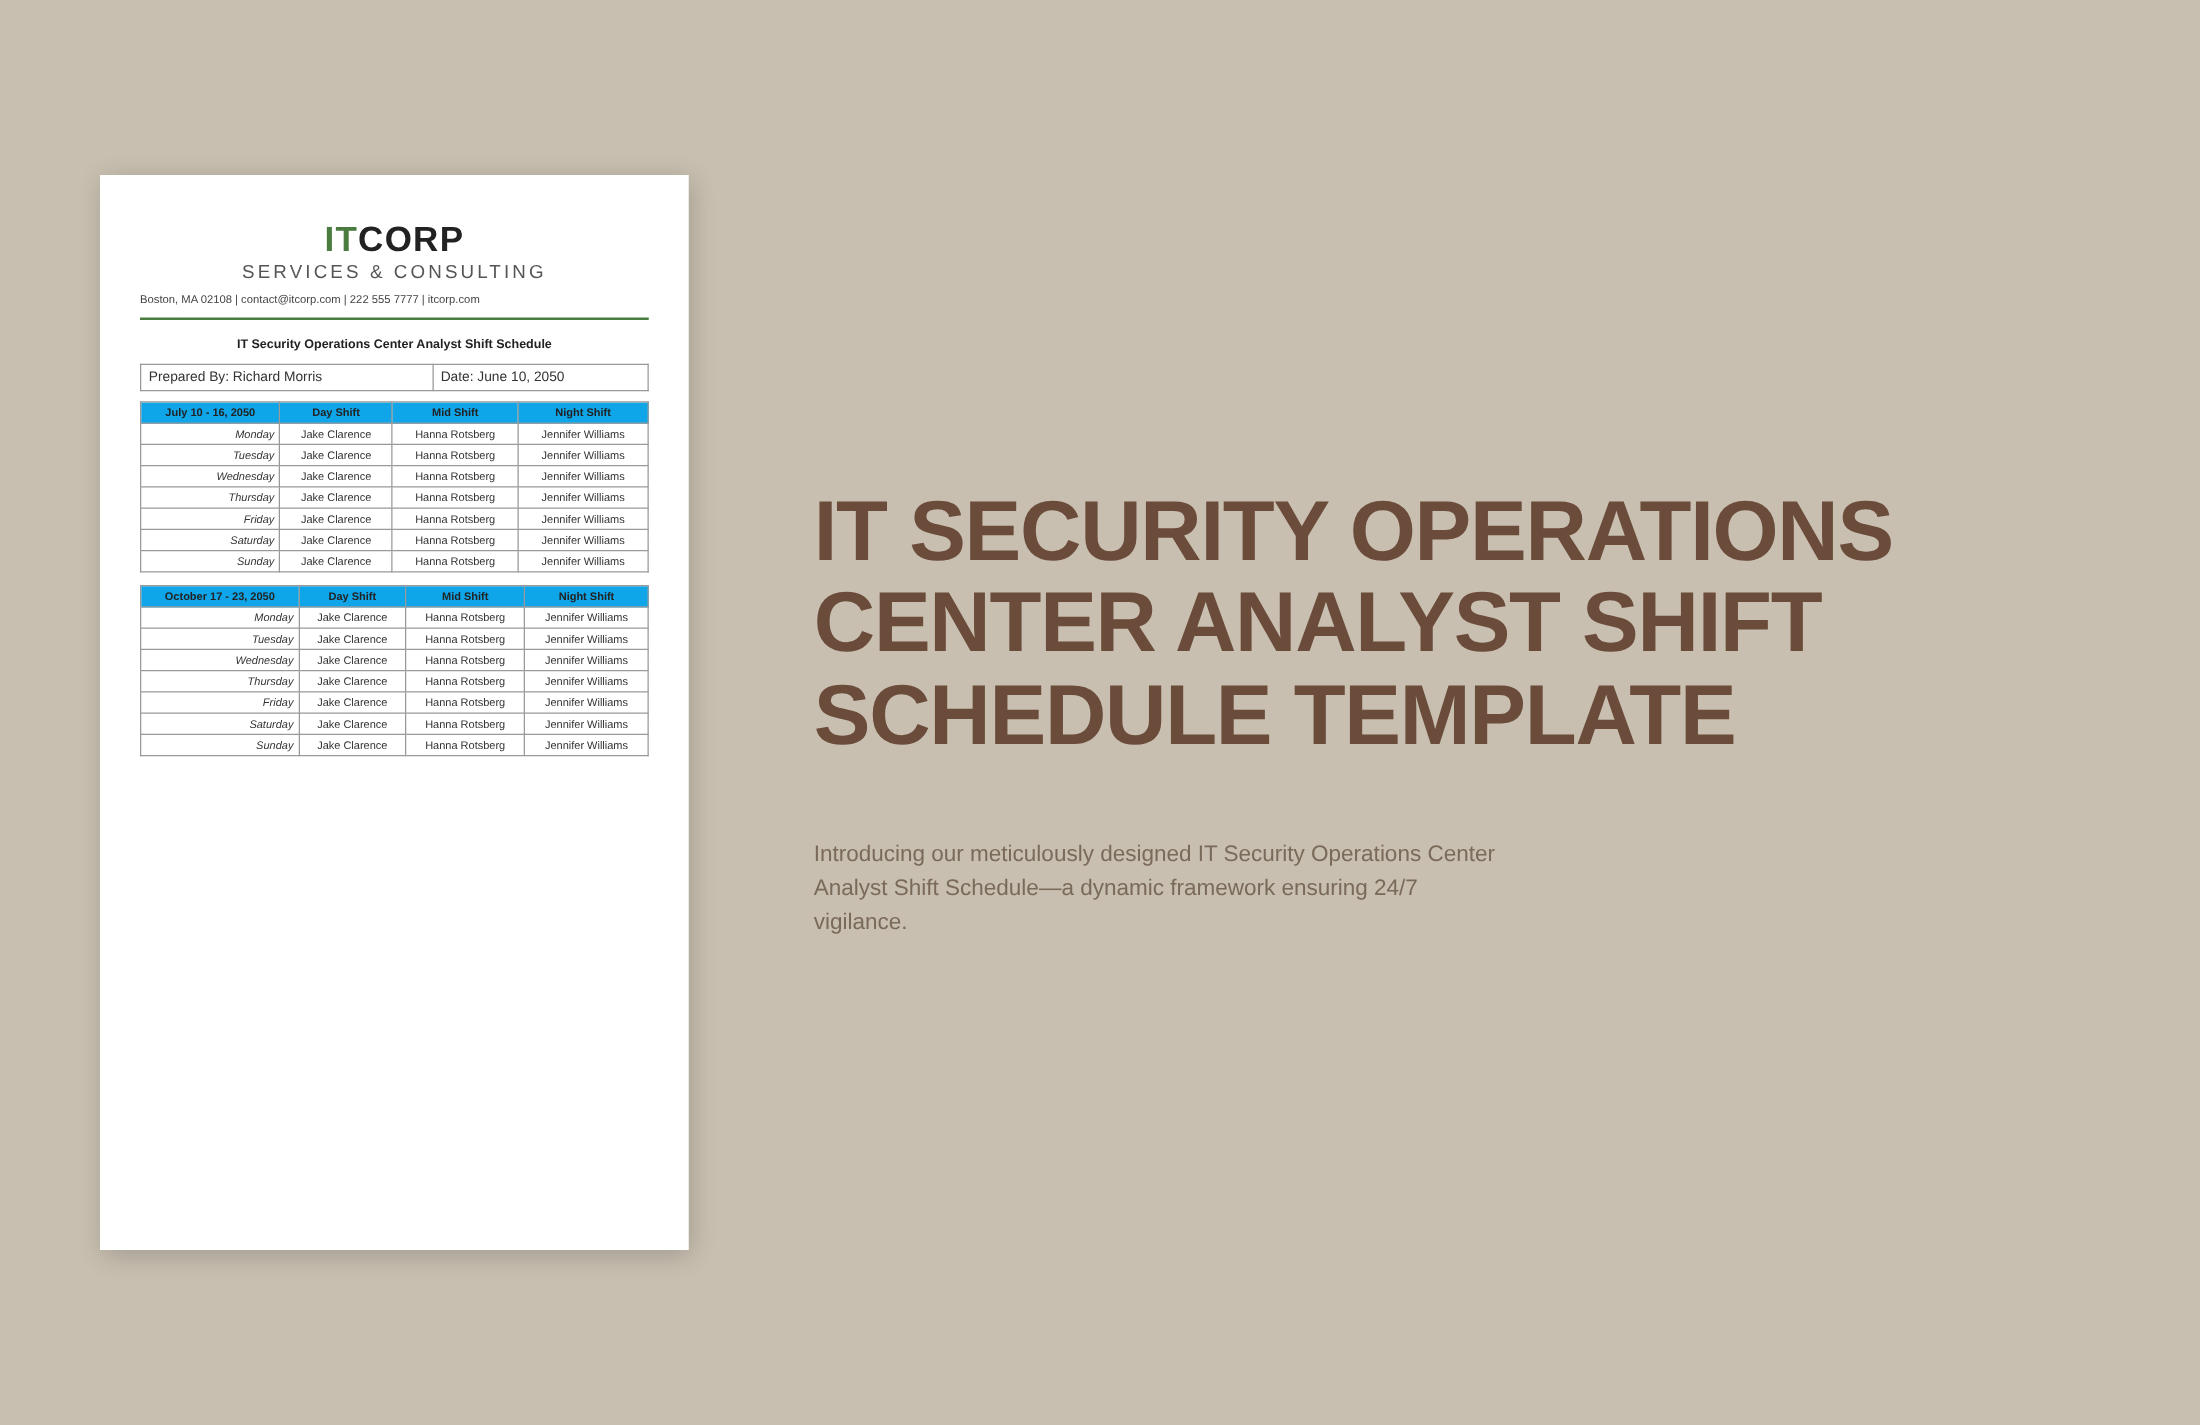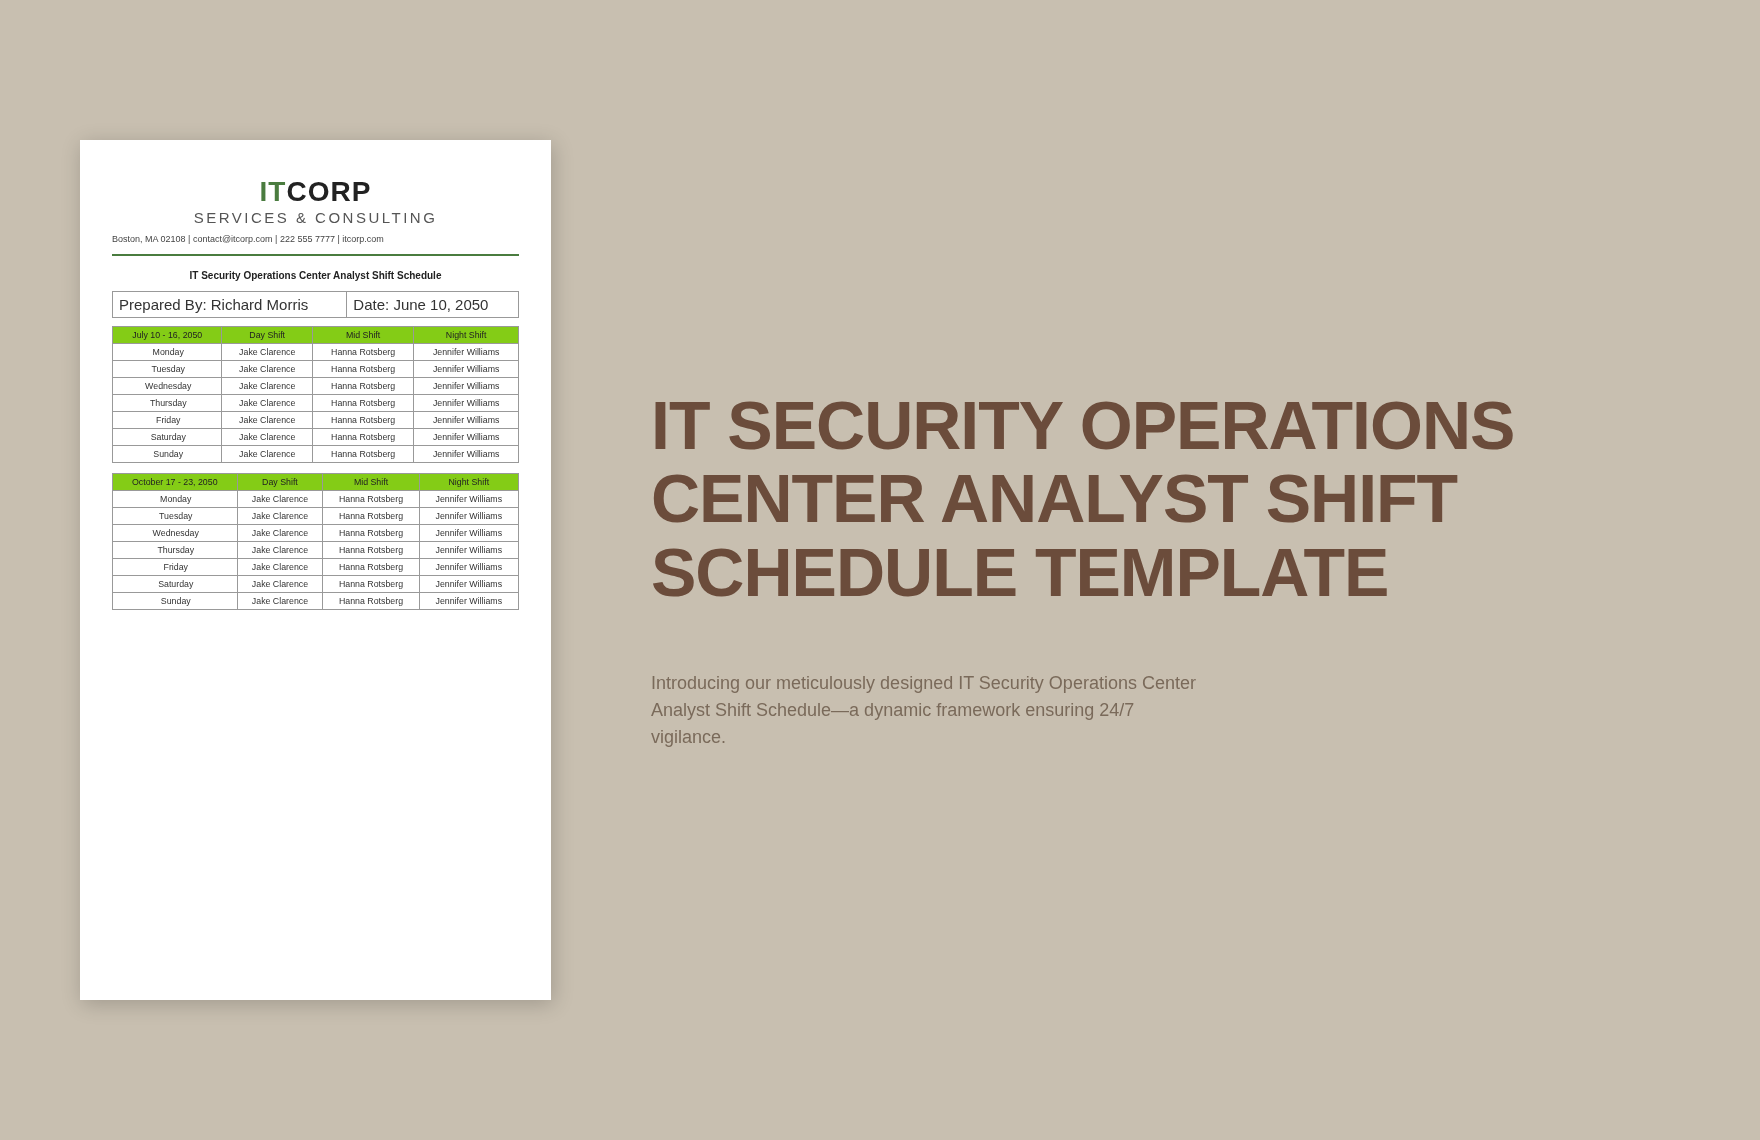--- a/index.html
+++ b/index.html
@@ -71,21 +71,21 @@
       font-weight: bold;
       color: #222;
       margin: 14px 0 10px 0;
     }
 
     
     .meta-table {
       width: 100%;
       border-collapse: collapse;
       margin-bottom: 8px;
-      font-size: 15px;
+      font-size: 11px;
     }
     .meta-table td {
       border: 1px solid #999;
       padding: 4px 6px;
       color: #333;
     }
 
     
     .schedule-table {
       width: 100%;
@@ -94,27 +94,28 @@
       margin-bottom: 10px;
     }
     .schedule-table th,
     .schedule-table td {
       border: 1px solid #999;
       padding: 3px 4px;
       text-align: center;
       color: #333;
     }
     .schedule-table .week-header th {
-      background-color: #84cc16;
-      font-weight: normal;
+      background-color: #0ea5e9;
+      font-weight: bold;
       color: #222;
     }
     .schedule-table td:first-child {
-      text-align: center;
+      text-align: right;
       padding-left: 6px;
+      font-style: italic;
     }
 
     
     .info-panel {
       flex: 1;
       padding: 20px 40px;
       display: flex;
       flex-direction: column;
       justify-content: center;
       gap: 31px;

